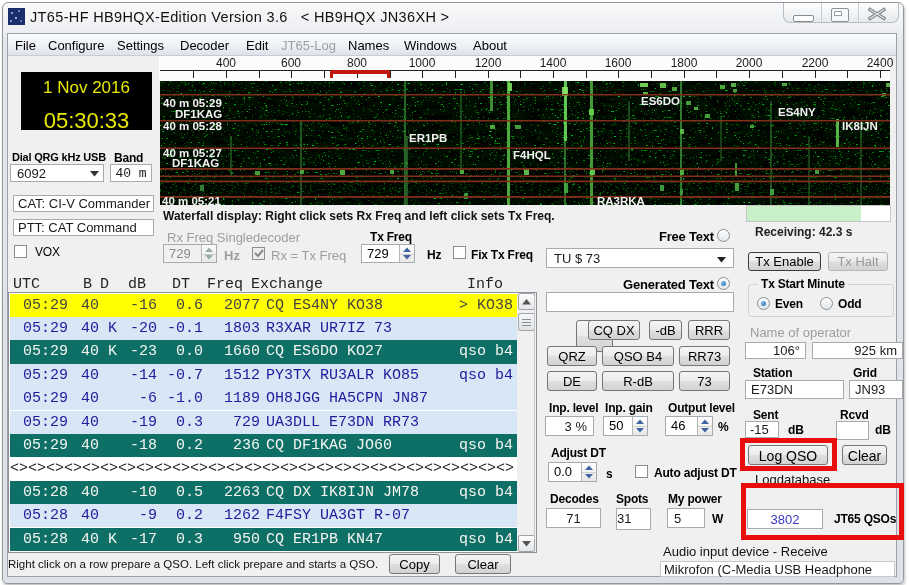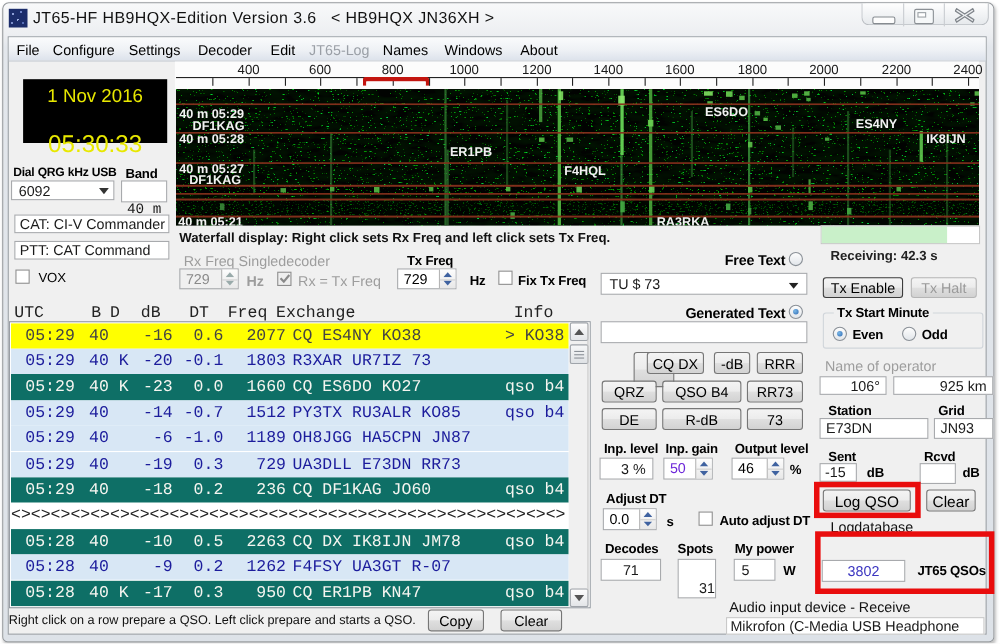--- a/index.html
+++ b/index.html
@@ -36,31 +36,31 @@
 <div class="ab" style="left:48px;top:38px;font:13px 'Liberation Sans',sans-serif;color:#000;">Configure</div>
 <div class="ab" style="left:117px;top:38px;font:13px 'Liberation Sans',sans-serif;color:#000;">Settings</div>
 <div class="ab" style="left:180px;top:38px;font:13px 'Liberation Sans',sans-serif;color:#000;">Decoder</div>
 <div class="ab" style="left:246px;top:38px;font:13px 'Liberation Sans',sans-serif;color:#000;">Edit</div>
 <div class="ab" style="left:281px;top:38px;font:13px 'Liberation Sans',sans-serif;color:#9a9fa6;">JT65-Log</div>
 <div class="ab" style="left:348px;top:38px;font:13px 'Liberation Sans',sans-serif;color:#000;">Names</div>
 <div class="ab" style="left:404px;top:38px;font:13px 'Liberation Sans',sans-serif;color:#000;">Windows</div>
 <div class="ab" style="left:473px;top:38px;font:13px 'Liberation Sans',sans-serif;color:#000;">About</div>
 <div class="ab" style="left:21px;top:72px;width:131px;height:58px;background:#000;color:#e8e800;text-align:center;">
       <div style="font:17px 'Liberation Sans',sans-serif;margin-top:6px;">1 Nov 2016</div>
-      <div style="font:22px 'Liberation Sans',sans-serif;margin-top:20px;">05:30:33</div>
+      <div style="font:22px 'Liberation Sans',sans-serif;margin-top:10px;">05:30:33</div>
     </div>
 <div class="lbl" style="left:12px;top:151px;font-size:11px;">Dial QRG kHz USB</div>
 <div class="lbl" style="left:114px;top:151px;">Band</div>
 <div class="tbx" style="left:10px;top:164px;width:94px;height:18px;">
       <span style="position:absolute;left:6px;top:1px;">6092</span>
       <svg class="ab" style="right:4px;top:6px;" width="9" height="6">
         <path d="M0 0 L9 0 L4.5 5.5 Z" fill="#333"></path>
       </svg>
     </div>
-<div class="tbx" style="left:110px;top:164px;width:42px;height:18px;text-align:center;padding-top:18px;font-family:Liberation Mono, monospace;">40 m</div>
+<div class="tbx" style="left:110px;top:164px;width:42px;height:18px;text-align:center;padding-top:1px;font-family:Liberation Mono, monospace;">40 m</div>
 <div class="tbx" style="left:13px;top:195px;width:141px;height:17px;">
       <span style="position:absolute;left:4px;top:0px;">CAT: CI-V Commander</span>
     </div>
 <div class="tbx" style="left:13px;top:219px;width:141px;height:17px;">
       <span style="position:absolute;left:4px;top:0px;">PTT: CAT Command</span>
     </div>
 <div class="chk" style="left:14px;top:245px;"></div>
 <div class="lbl" style="left:35px;top:245px;font-weight:normal;">VOX</div>
 <div class="ab" style="left:159px;top:56px;width:731px;height:25px;background:#fcfcfc;"></div>
 <div class="ab" style="left:160px;top:70px;width:730px;height:1px;background:#222;"></div>
@@ -258,21 +258,21 @@
 <div class="btn" style="left:547px;top:371px;width:50px;height:20px;padding-top:2px;">DE</div>
 <div class="btn" style="left:602px;top:371px;width:72px;height:20px;padding-top:2px;">R-dB</div>
 <div class="btn" style="left:679px;top:371px;width:51px;height:20px;padding-top:2px;">73</div>
 <div class="lbl" style="left:549px;top:401px;">Inp. level</div>
 <div class="lbl" style="left:605px;top:401px;">Inp. gain</div>
 <div class="lbl" style="left:668px;top:401px;">Output level</div>
 <div class="tbx" style="left:545px;top:416px;width:49px;height:20px;">
       <span style="position:absolute;right:6px;top:2px;">3 %</span>
     </div>
 <div class="tbx" style="left:603px;top:416px;width:45px;height:20px;background:#fff;">
-      <span style="position:absolute;left:5px;top:1px;color:#6d28d9;">50</span>
+      <span style="position:absolute;left:5px;top:1px;color:#000000;">50</span>
       <div class="ab" style="right:0;top:0;width:14px;height:18px;border-left:1px solid #b5b5b5;background:linear-gradient(#fdfdfd,#e8e8e8);">
         <svg class="ab" style="left:3px;top:2px;" width="8" height="5">
           <path d="M0 5 L8 5 L4 0.5 Z" fill="#3f62a0"></path>
         </svg>
         <svg class="ab" style="left:3px;bottom:2px;" width="8" height="5">
           <path d="M0 0 L8 0 L4 4.5 Z" fill="#3f62a0"></path>
         </svg>
         <div class="ab" style="left:0;top:50%;width:14px;height:1px;background:#cfcfcf;"></div>
       </div>
     </div>
@@ -302,21 +302,21 @@
         <div class="ab" style="left:0;top:50%;width:14px;height:1px;background:#cfcfcf;"></div>
       </div>
     </div>
 <div class="lbl" style="left:606px;top:467px;">s</div>
 <div class="chk" style="left:635px;top:465px;"></div>
 <div class="lbl" style="left:654px;top:466px;">Auto adjust DT</div>
 <div class="lbl" style="left:550px;top:492px;">Decodes</div>
 <div class="lbl" style="left:616px;top:492px;">Spots</div>
 <div class="lbl" style="left:668px;top:492px;">My power</div>
 <div class="tbx" style="left:546px;top:508px;width:55px;height:20px;text-align:center;padding-top:2px;">71</div>
-<div class="tbx" style="left:616px;top:508px;width:35px;height:36px;text-align:right;padding-top:18px;">31</div>
+<div class="tbx" style="left:616px;top:508px;width:35px;height:22px;text-align:left;padding-top:2px;">31</div>
 <div class="tbx" style="left:667px;top:508px;width:38px;height:20px;">
       <span style="position:absolute;left:6px;top:2px;">5</span>
     </div>
 <div class="lbl" style="left:712px;top:512px;">W</div>
 <div class="ab" style="left:663px;top:544px;font:13px 'Liberation Sans',sans-serif;color:#111;">Audio input device - Receive</div>
 <div class="tbx" style="left:660px;top:561px;width:235px;height:16px;border-color:#c9c9c9;">
       <span style="position:absolute;left:3px;top:0px;">Mikrofon (C-Media USB Headphone</span>
     </div>
 <div class="btn" style="left:748px;top:252px;width:73px;height:19px;padding-top:1px;border:1px solid #3c3c3c;">Tx Enable</div>
 <div class="btn" style="left:828px;top:252px;width:60px;height:19px;padding-top:1px;color:#9a9a9a;border-color:#b5b5b5;">Tx Halt</div>

